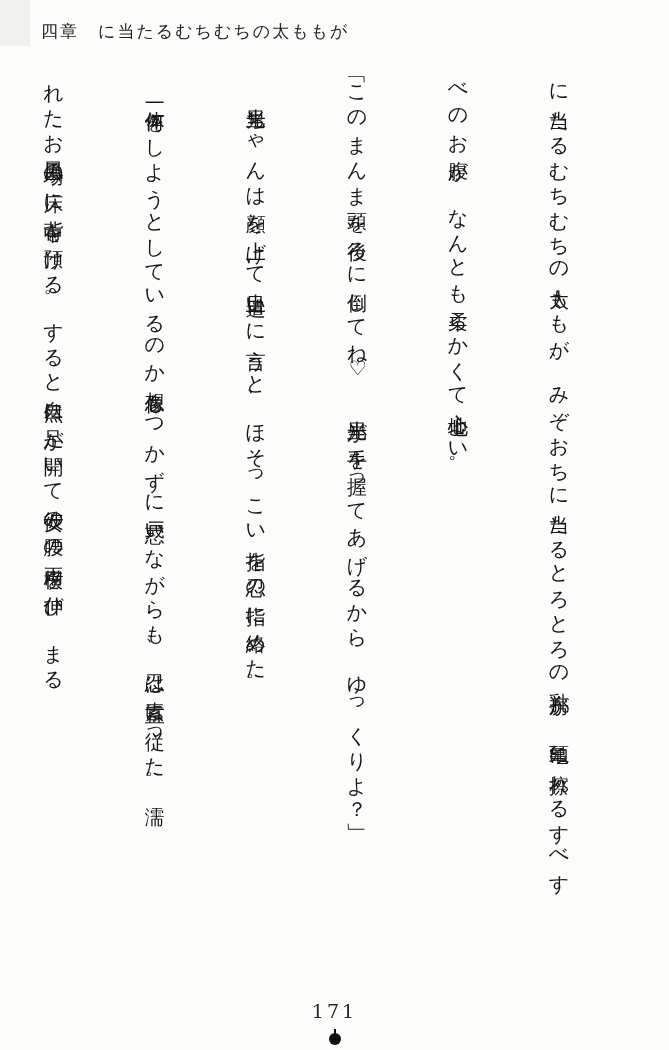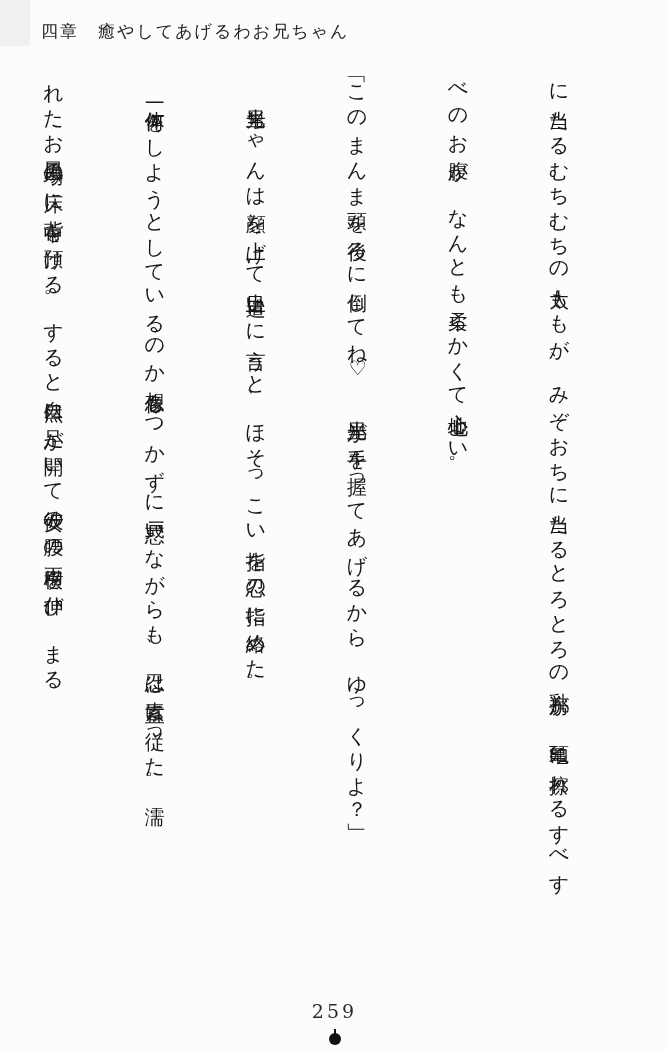--- a/index.html
+++ b/index.html
@@ -76,21 +76,21 @@
     width: 2px;
     height: 5px;
     background: #111;
   }
 </style>
 </head>
 <body>
 
 <div class="scan-corner"></div>
 
-<div class="running-head">四章　癒やしてあげるわお兄ちゃん</div>
+<div class="running-head">四章　に当たるむちむちの太ももが</div>
 
 <div class="page-text">
   <div class="tcol">に当たるむちむちの太ももが、みぞおちに当たるとろとろの乳房が、亀頭に擦れるすべす</div>
   <div class="tcol">べのお腹が、なんとも柔らかくて心地よい。</div>
   <div class="tcol">「このまんま頭を後ろに倒してね♡　光里が手を握ってあげるから、ゆっくりよ？」</div>
   <div class="tcol">　光里ちゃんは顔を上げて上目遣いに言うと、ほそっこい指を忍の指に絡めた。</div>
   <div class="tcol">　一体何をしようとしているのか想像もつかずに戸惑いながらも、忍は素直に従った。濡</div>
   <div class="tcol">れたお風呂場の床に背中を預ける。すると自然に足が開いて彼女の腰の両横を伸び、まる</div>
   
   
@@ -99,14 +99,14 @@
   
   
   
   
   
   
   
   
 </div>
 
-<div class="folio">259</div>
+<div class="folio">171</div>
 <div class="center-mark"></div>
 
 </body></html>

